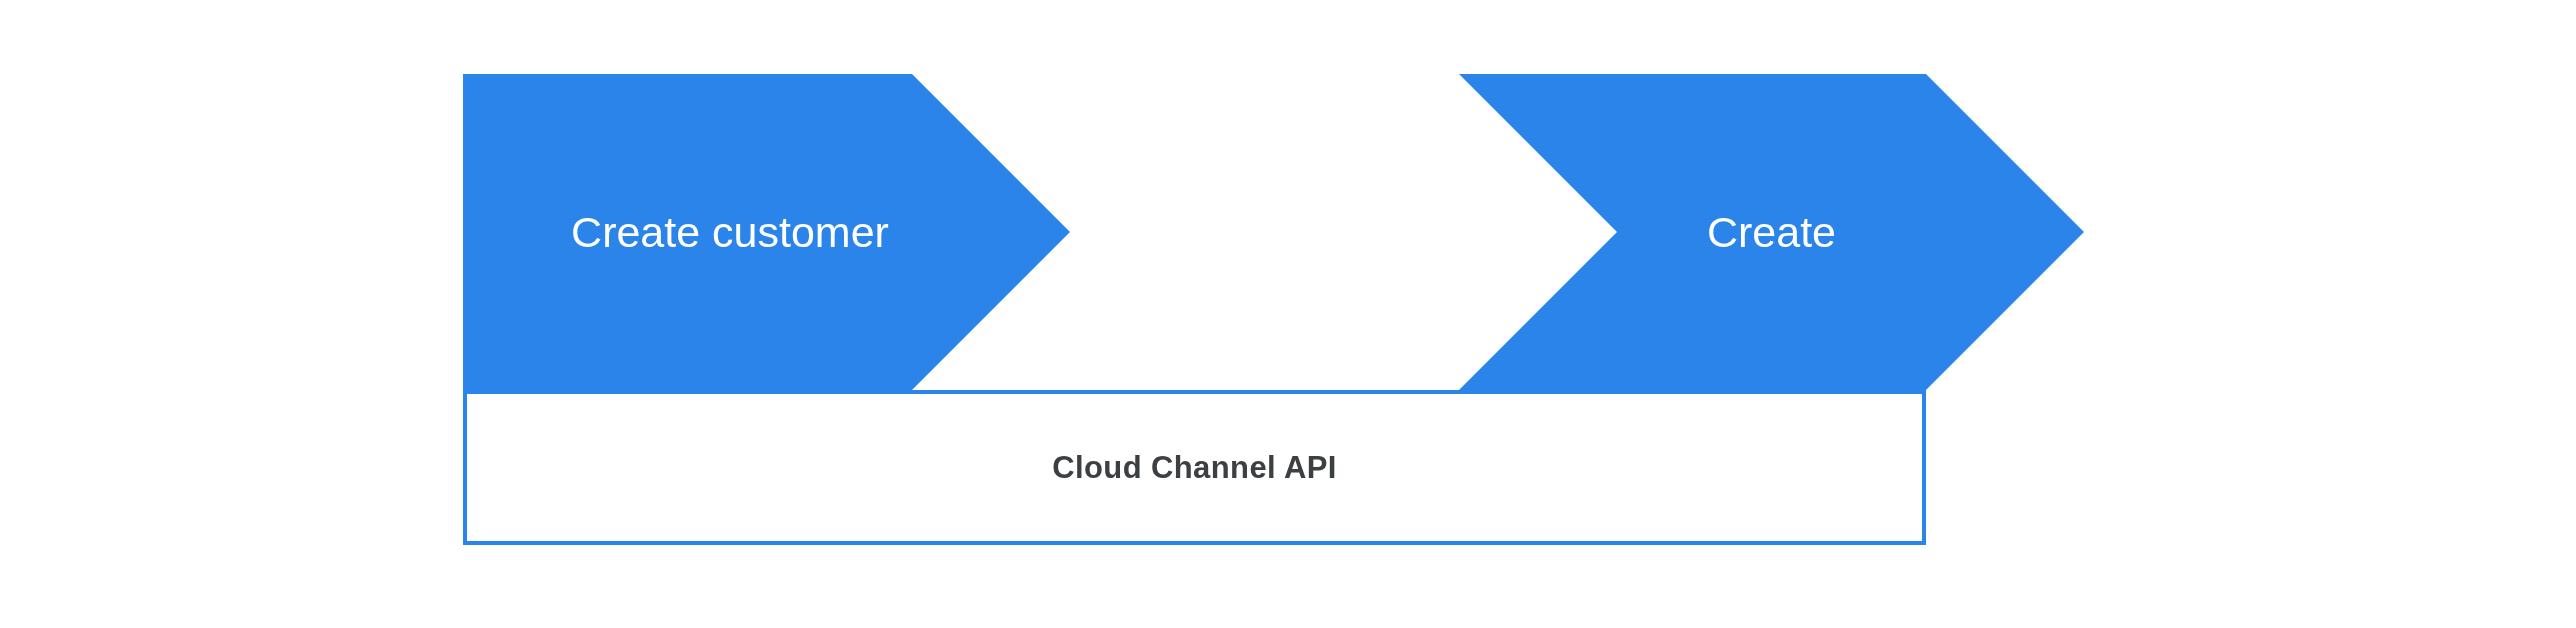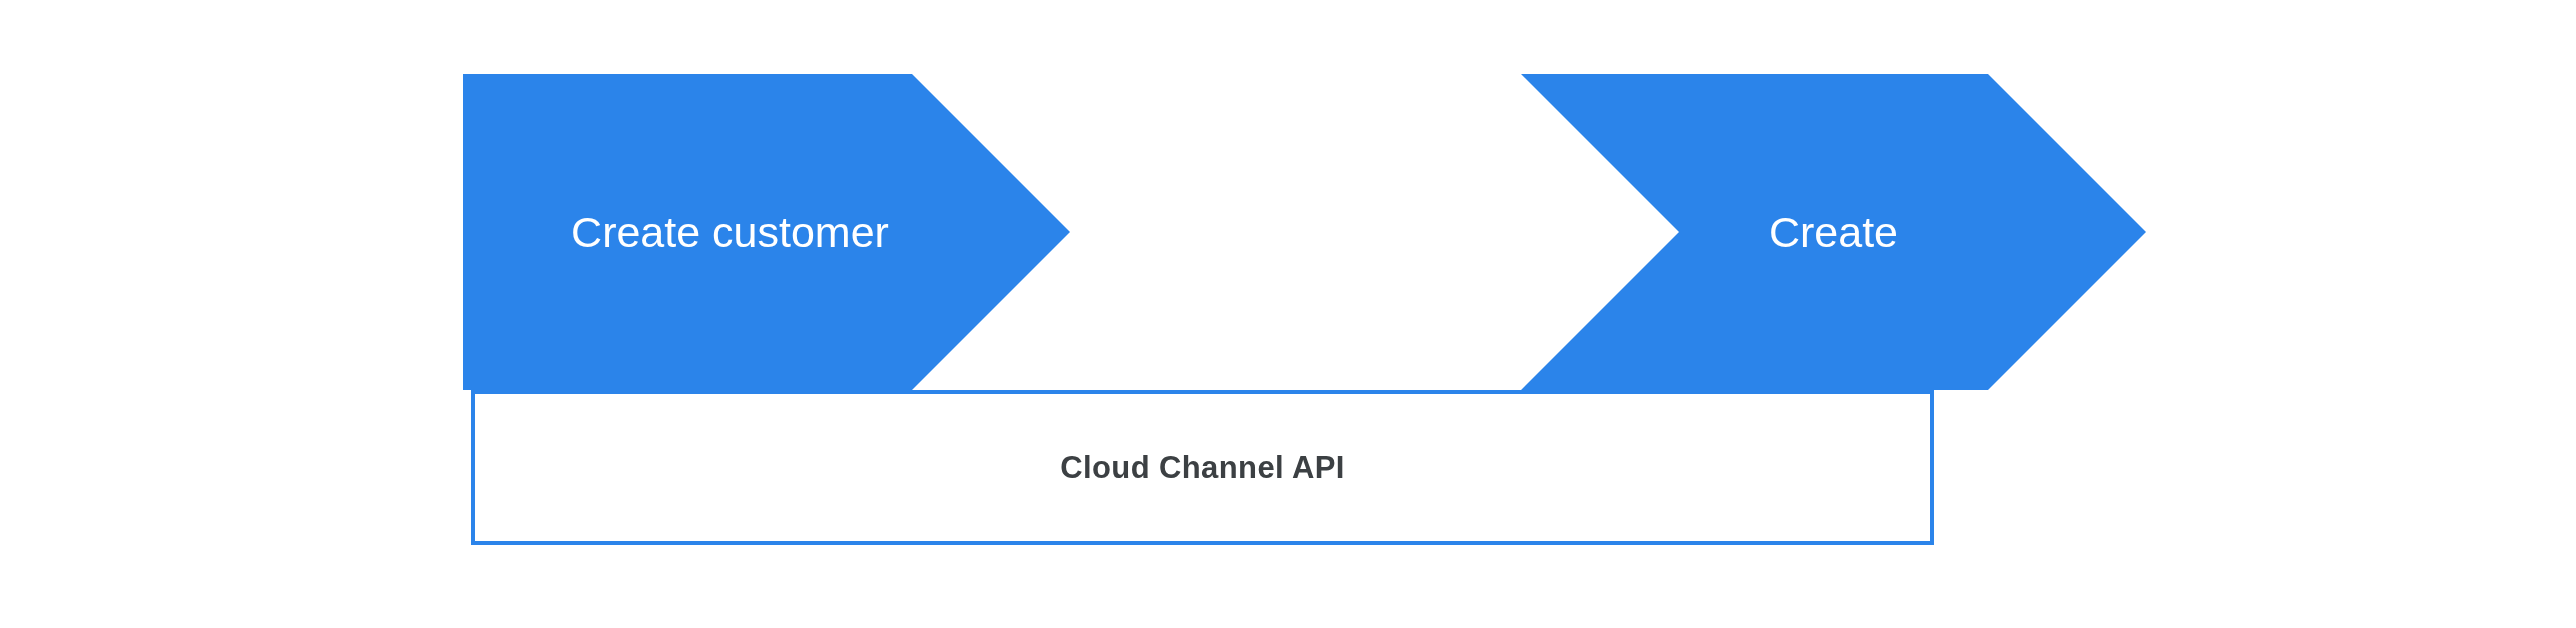--- a/index.html
+++ b/index.html
@@ -37,21 +37,21 @@
     padding-right: 73px;
   }
   
   .chev-2 {
     left: 928px;
     width: 674px;
     clip-path: polygon(0 0, 516px 0, 100% 50%, 516px 100%, 0 100%, 158px 50%);
   }
   
   .chev-3 {
-    left: 1521px;
+    left: 1459px;
     width: 625px;
     clip-path: polygon(0 0, 467px 0, 100% 50%, 467px 100%, 0 100%, 158px 50%);
     align-items: center;
   }
   .chev-label {
     color: var(--chev-text);
     font-size: 43px;
     line-height: 55px;
     text-align: center;
     font-weight: 400;
@@ -62,21 +62,20 @@
     position: absolute;
     left: 463px;
     top: 390px;
     width: 1463px;
     height: 155px;
     background: #FFFFFF;
     border: 4.3px solid var(--blue);
     display: flex;
     align-items: center;
     justify-content: center;
-    margin-left: 8px;
   }
   .api-label {
     color: var(--box-text);
     font-size: 31px;
     font-weight: 700;
     letter-spacing: 0.4px;
     white-space: nowrap;
   }
 </style>
 </head>

